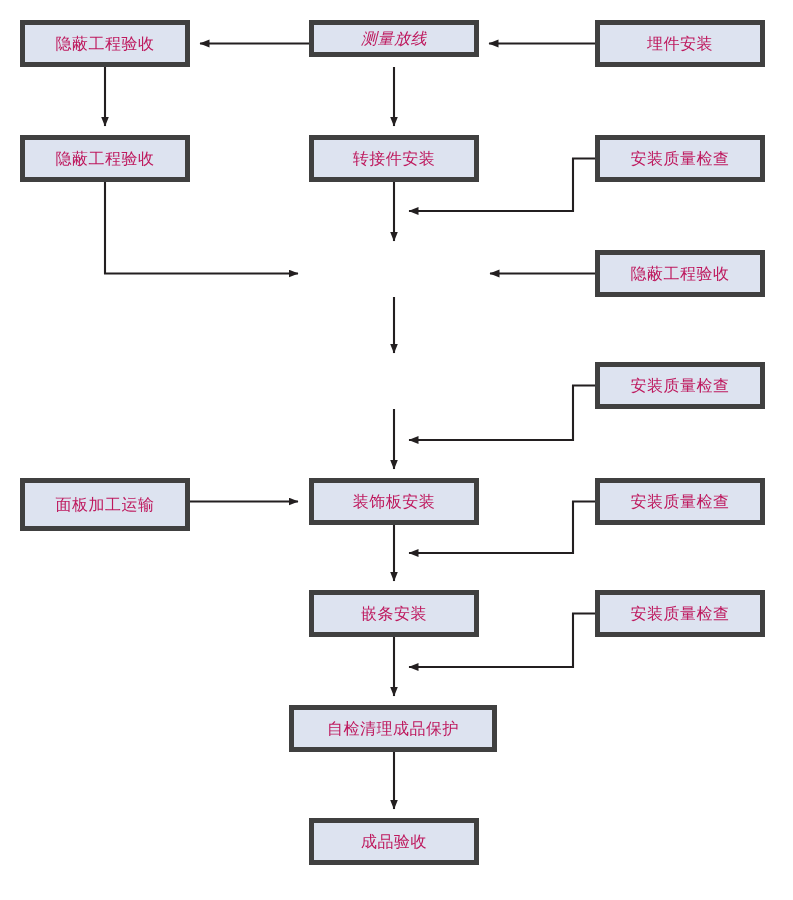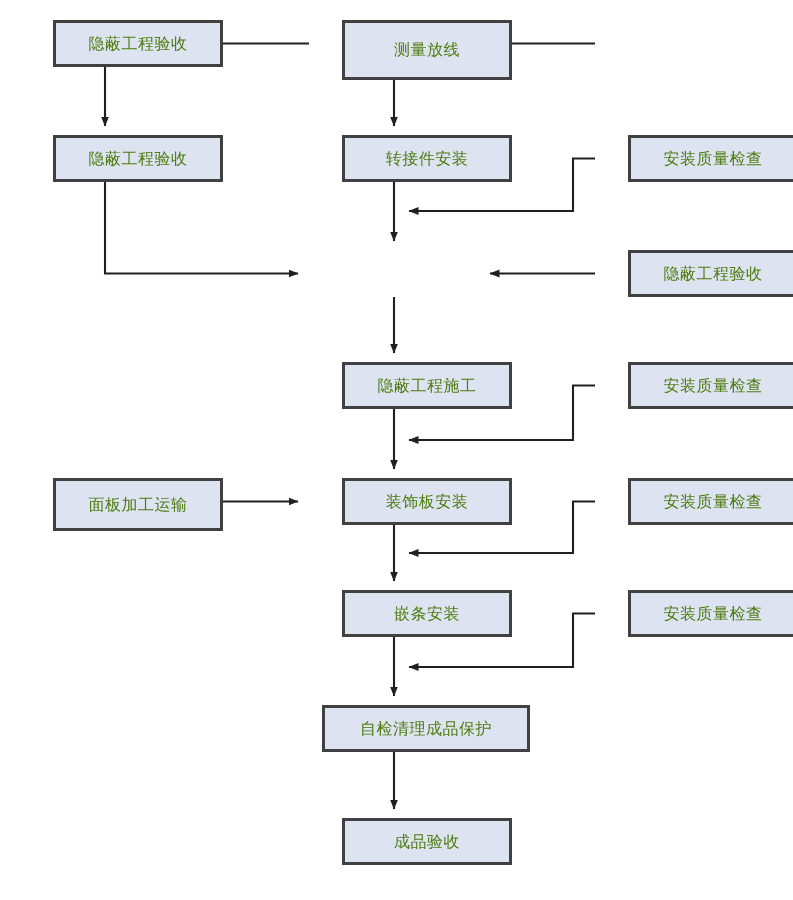--- a/index.html
+++ b/index.html
@@ -23,32 +23,31 @@
     left: 0;
     top: 0;
     width: 793px;
     height: 900px;
     pointer-events: none;
   }
   .node {
     position: absolute;
     box-sizing: border-box;
     background: #dde3f0;
-    border: 3px solid #404040;
+    border: 5px solid #404040;
     display: flex;
     align-items: center;
     justify-content: center;
     text-align: center;
-    color: #4d7c0f;
+    color: #be185d;
     font-size: 16px;
     letter-spacing: 0.5px;
     line-height: 1.1;
     white-space: nowrap;
     font-family: "DejaVu Sans", "Liberation Sans", sans-serif;
-    margin-left: 33px;
   }
   .node-label {
     display: block;
   }
 </style>
 </head>
 <body>
 
 <div id="canvas">
 
@@ -92,41 +91,41 @@
 
       <path d="M595,613.5 L573,613.5 L573,667 L409,667" marker-end="url(#arrow)"></path>
 
       <line x1="394" y1="752" x2="394" y2="809" marker-end="url(#arrow)"></line>
     </g>
   </svg>
 
   <div class="node" style="left:20px; top:20px; width:170px; height:47px;">
     <span class="node-label">隐蔽工程验收</span>
   </div>
-  <div class="node" style="left:309px; top:20px; width:170px; height:60px;">
+  <div class="node" style="left:309px; top:20px; width:170px; height:37px;font-style:italic;">
     <span class="node-label">测量放线</span>
+  </div>
+  <div class="node" style="left:595px; top:20px; width:170px; height:47px;">
+    <span class="node-label">埋件安装</span>
   </div>
 
   <div class="node" style="left:20px; top:135px; width:170px; height:47px;">
     <span class="node-label">隐蔽工程验收</span>
   </div>
   <div class="node" style="left:309px; top:135px; width:170px; height:47px;">
     <span class="node-label">转接件安装</span>
   </div>
   <div class="node" style="left:595px; top:135px; width:170px; height:47px;">
     <span class="node-label">安装质量检查</span>
   </div>
 
   <div class="node" style="left:595px; top:250px; width:170px; height:47px;">
     <span class="node-label">隐蔽工程验收</span>
   </div>
 
-  <div class="node" style="left:309px; top:362px; width:170px; height:47px;">
-    <span class="node-label">隐蔽工程施工</span>
-  </div>
   <div class="node" style="left:595px; top:362px; width:170px; height:47px;">
     <span class="node-label">安装质量检查</span>
   </div>
 
   <div class="node" style="left:20px; top:478px; width:170px; height:53px;">
     <span class="node-label">面板加工运输</span>
   </div>
   <div class="node" style="left:309px; top:478px; width:170px; height:47px;">
     <span class="node-label">装饰板安装</span>
   </div>

